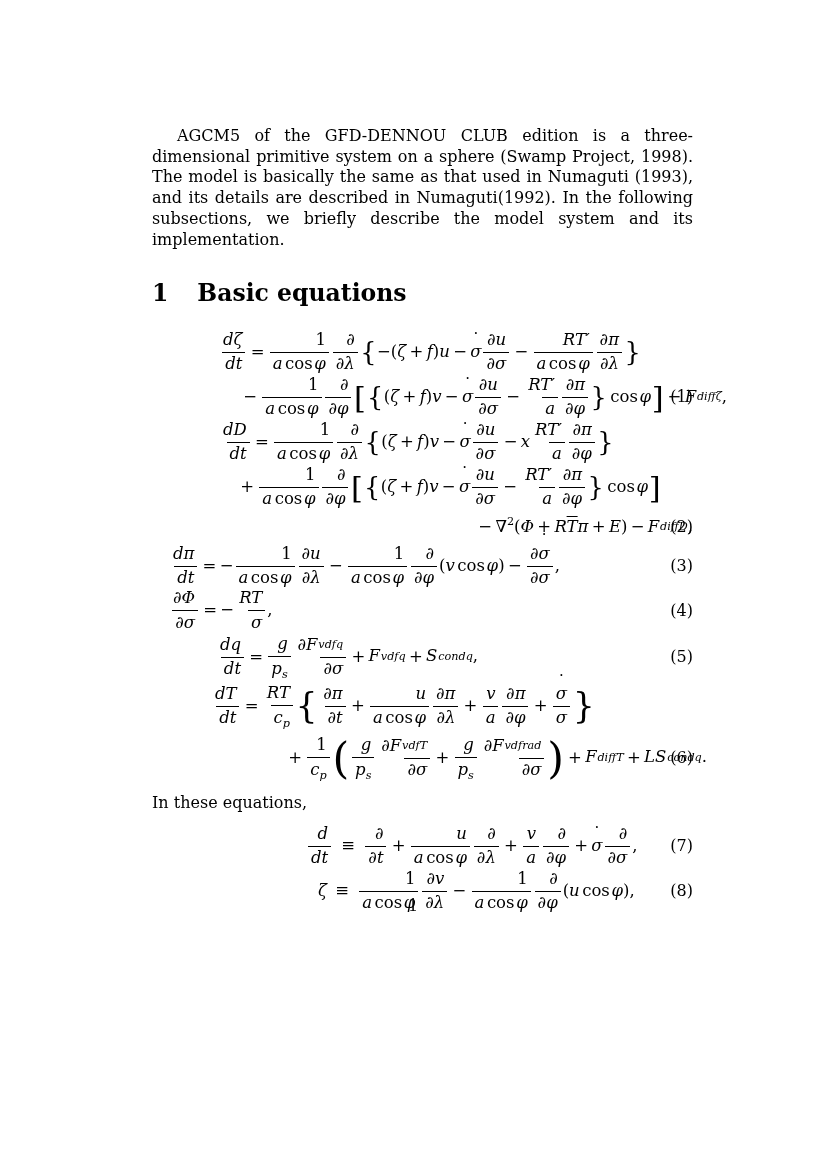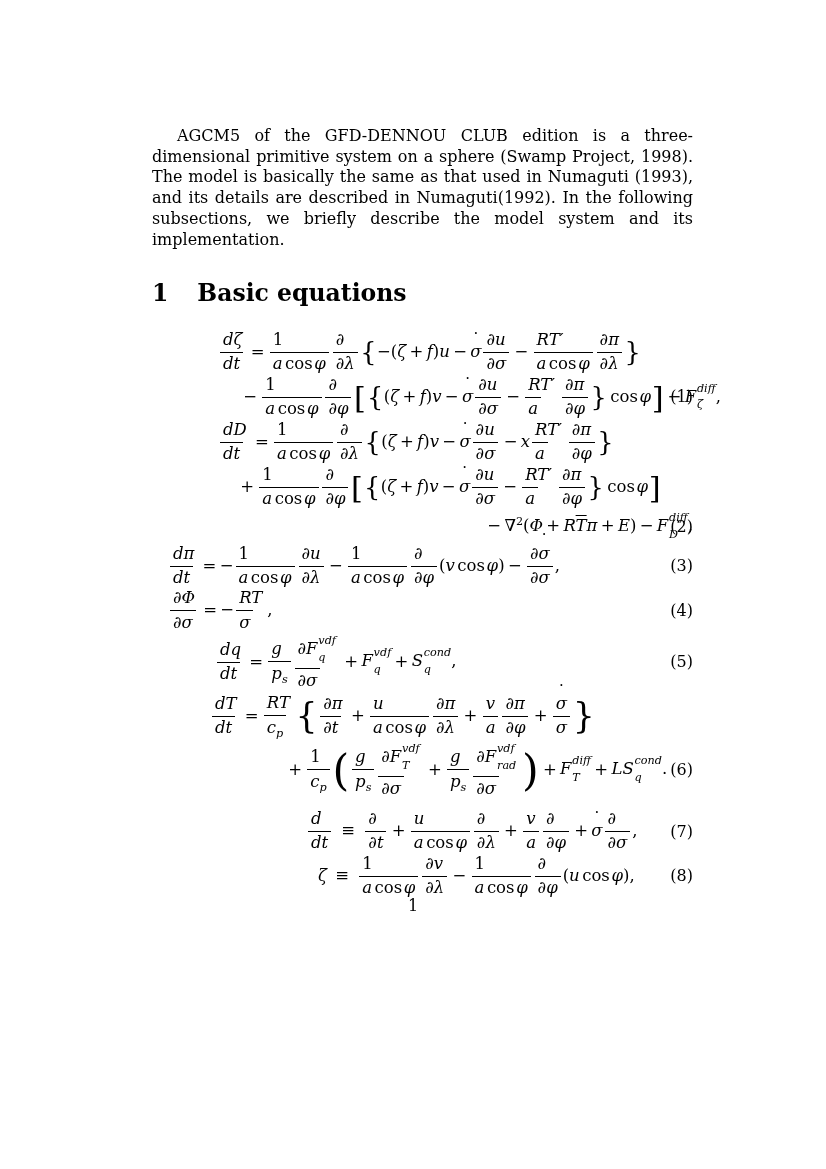--- a/index.html
+++ b/index.html
@@ -41,37 +41,37 @@
     position:absolute;right:0;top:50%;
     transform:translateY(-50%);
     font-size:16px;
   }
   
   .mi{font-style:italic;}
   .mr{font-style:normal;}
   .mo{margin:0 0.2em;}
   .msp{display:inline-block;}
   .mfrac{
-    display:inline-flex;flex-direction:column;align-items:flex-start;
+    display:inline-flex;flex-direction:column;align-items:flex-end;
     vertical-align:middle;
     margin:0 0.12em;
     line-height:1.25;
     text-align:center;
   }
   .mfrac > .num{display:block;padding:0 0.18em 0.08em;}
   .mfrac > .den{display:block;border-top:1px solid #000;padding:0.08em 0.18em 0;}
   .mbig{
     display:inline-block;
     vertical-align:middle;
     line-height:0.95;
     margin:0 0.02em;
   }
   .eqrow sup,.eqrow sub{font-size:0.68em;line-height:1;}
   .stk{
-    display:inline-flex;flex-direction:column;align-items:flex-start;
+    display:inline-flex;flex-direction:row;align-items:flex-start;
     vertical-align:middle;
     font-size:0.68em;line-height:1.5;
     margin-left:0.07em;text-align:left;
   }
   .mdot{position:relative;display:inline-block;}
   .mdot .dm{
     position:absolute;top:-0.62em;left:50%;
     transform:translateX(-50%);
     font-style:normal;line-height:1;
   }
@@ -291,20 +291,21 @@
               <span class="stku"><span class="mi">diff</span></span>
               <span class="stkd"><span class="mi">T</span></span>
             </span><span class="mo">+</span><span class="mi">L</span><span class="mi">S</span><span class="stk">
               <span class="stku"><span class="mi">cond</span></span>
               <span class="stkd"><span class="mi">q</span></span>
             </span><span class="mr">.</span></div>
           <span class="eqtag">(6)</span>
         </div>
       </div>
 
+    <p class="eqintro">In these equations,</p>
 
     <div class="eqblock" id="def-eqs">
         <div class="eqrow" style="min-height: 44px;">
           <div class="eqcontent" style="margin-left: 154px;"><span class="mfrac">
               <span class="num"><span class="mi">d</span></span>
               <span class="den"><span class="mi">dt</span></span>
             </span><span class="mo" style="margin-right: 0.5em; margin-left: 0.5em;">≡</span><span class="mfrac">
               <span class="num"><span class="mi">∂</span></span>
               <span class="den"><span class="mi">∂t</span></span>
             </span><span class="mo">+</span><span class="mfrac">

